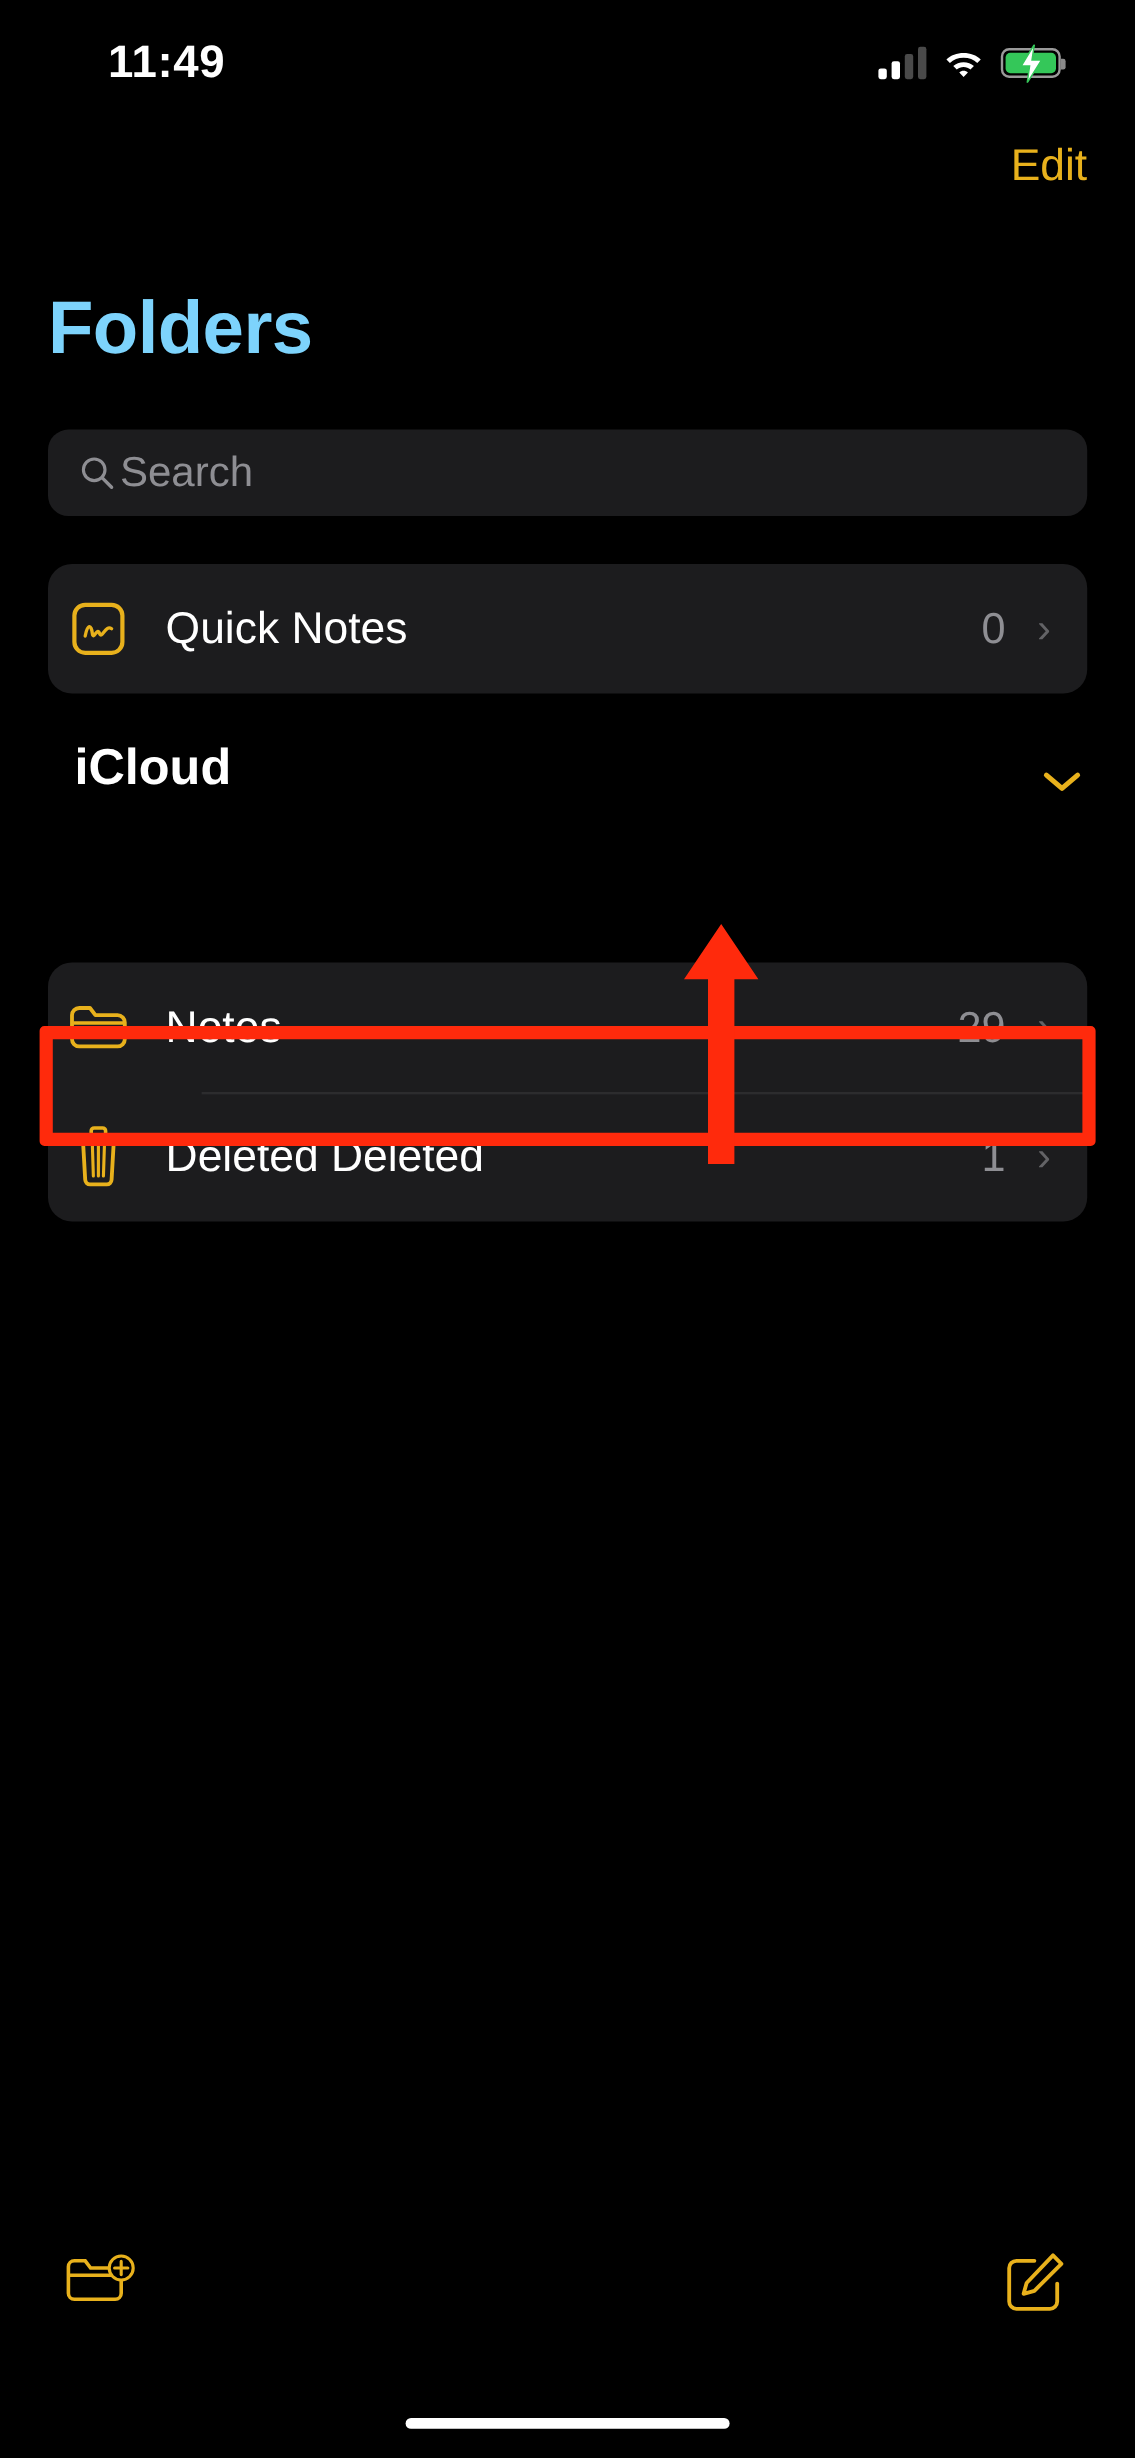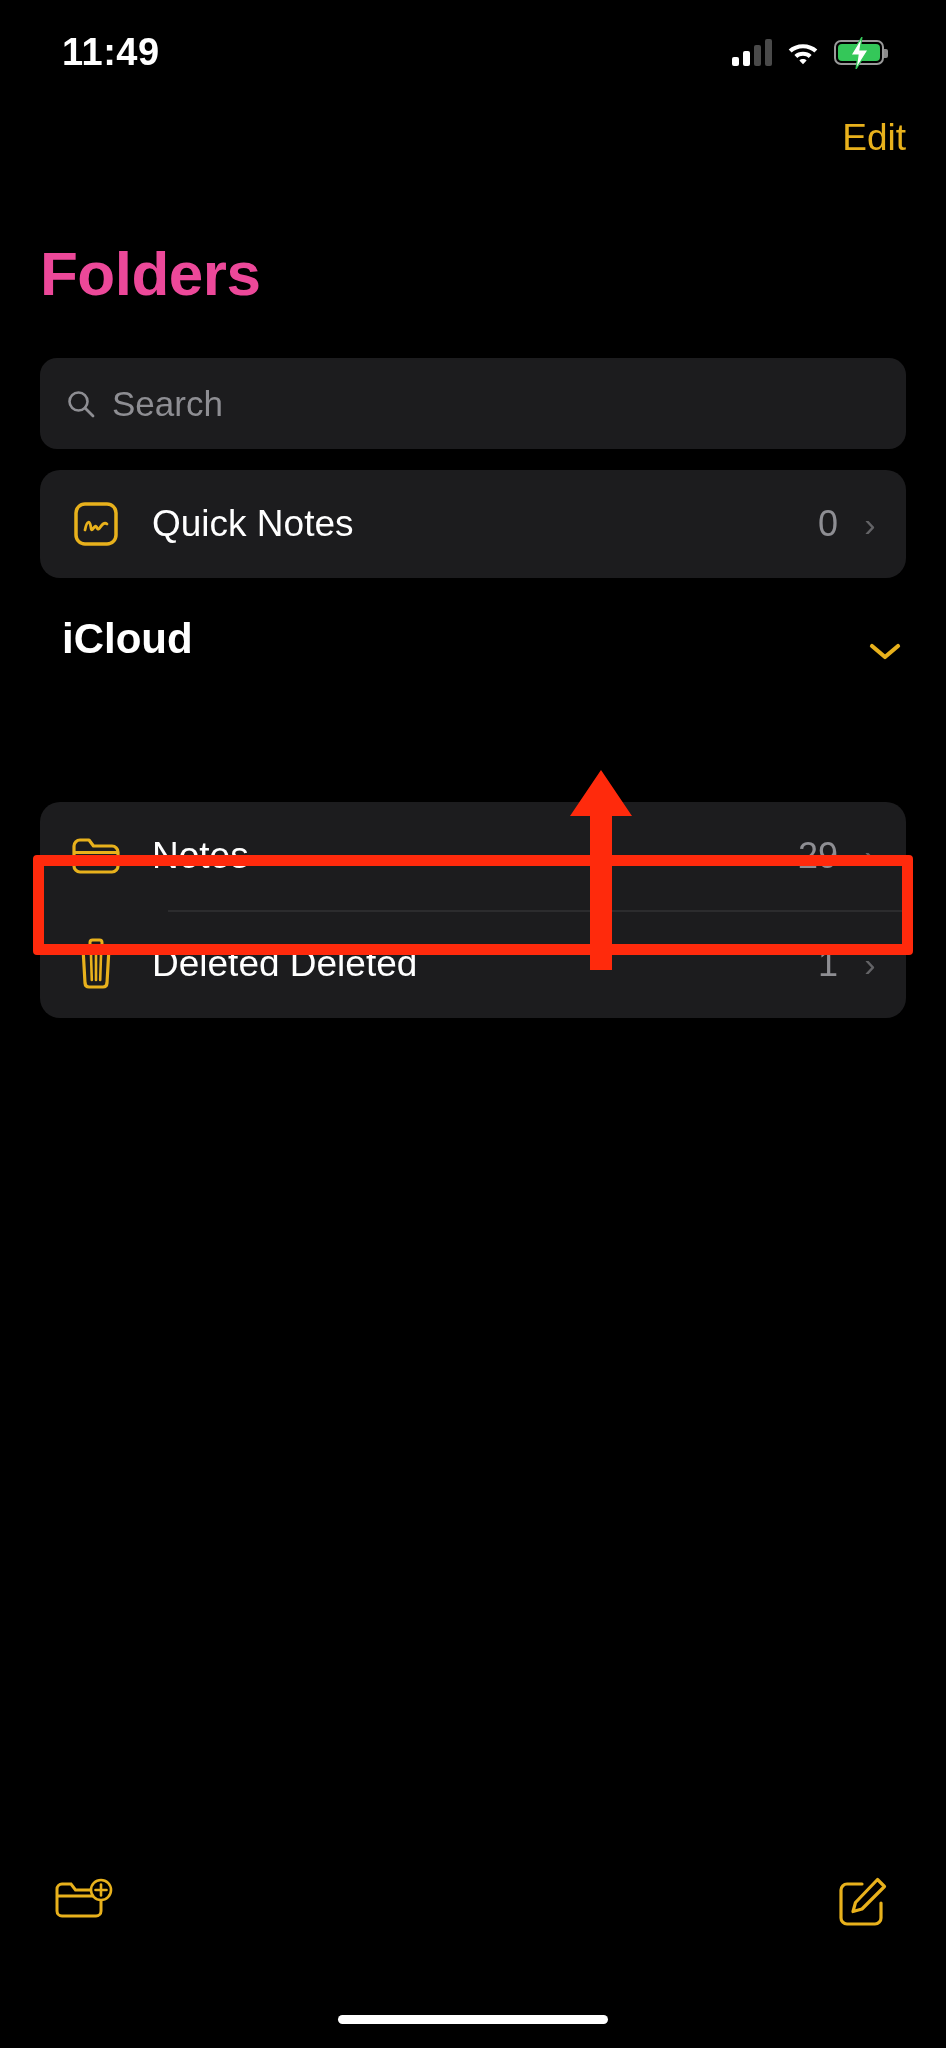--- a/index.html
+++ b/index.html
@@ -18,21 +18,21 @@
   }
 
   
   .statusbar {
     position: absolute;
     top: 0; left: 0; right: 0;
     height: 95px;
     display: flex;
     align-items: center;
     justify-content: space-between;
-    padding: 0 62px 0 62px;
+    padding: 0 62px 0 90px;
   }
   .status-time {
     color: #ffffff;
     font-size: 38px;
     font-weight: bold;
     letter-spacing: 0.5px;
     margin-top: 10px;
   }
   .status-right {
     display: flex;
@@ -105,39 +105,39 @@
     border: none;
     font-family: "Liberation Sans", sans-serif;
     cursor: pointer;
   }
 
   
   .large-title {
     position: absolute;
     top: 238px;
     left: 40px;
-    color: #ec4899;
+    color: #7dd3fc;
     font-size: 62px;
     font-weight: bold;
     letter-spacing: -0.5px;
   }
 
   
   .searchbar {
     position: absolute;
     top: 358px;
     left: 40px;
     width: 866px;
-    height: 91px;
+    height: 72px;
     background: #1c1c1e;
     border-radius: 17px;
     display: flex;
     align-items: center;
     padding-left: 26px;
-    gap: 16px;
+    gap: 4px;
   }
   .search-icon { width: 30px; height: 30px; flex: 0 0 auto; }
   .search-placeholder {
     color: #8e8e93;
     font-size: 35px;
   }
 
   
   .card {
     position: absolute;
@@ -147,21 +147,21 @@
     border-radius: 20px;
     overflow: hidden;
   }
   #quick-notes-card { top: 470px; }
   #icloud-card { top: 802px; }
 
   .row {
     height: 108px;
     display: flex;
     align-items: center;
-    padding: 0 26px 0 26px;
+    padding: 0 26px 0 12px;
     position: relative;
   }
   .row + .row::before {
     content: "";
     position: absolute;
     top: 0; left: 128px; right: 0;
     height: 1.5px;
     background: #2c2c2e;
   }
   .row-icon {

